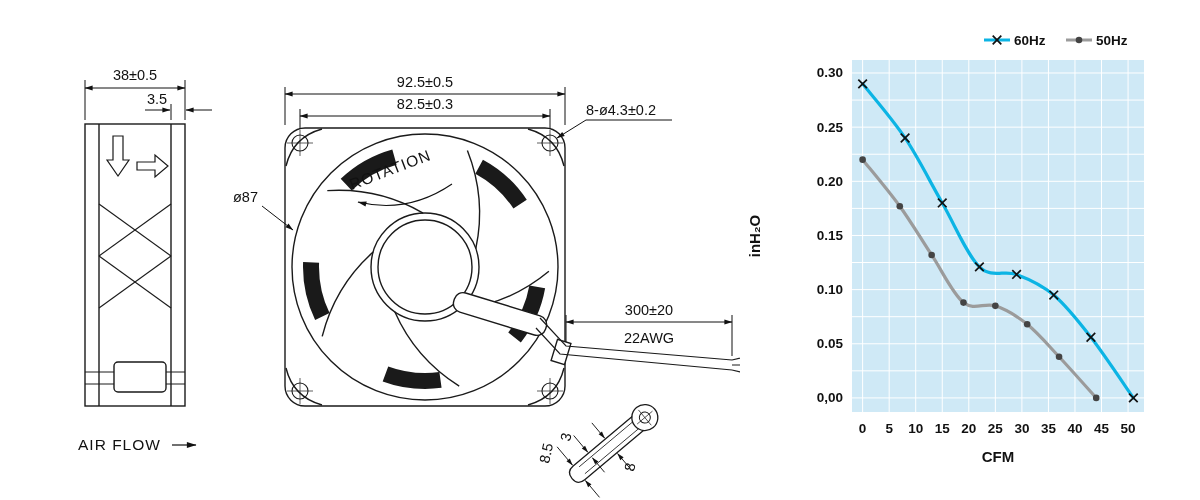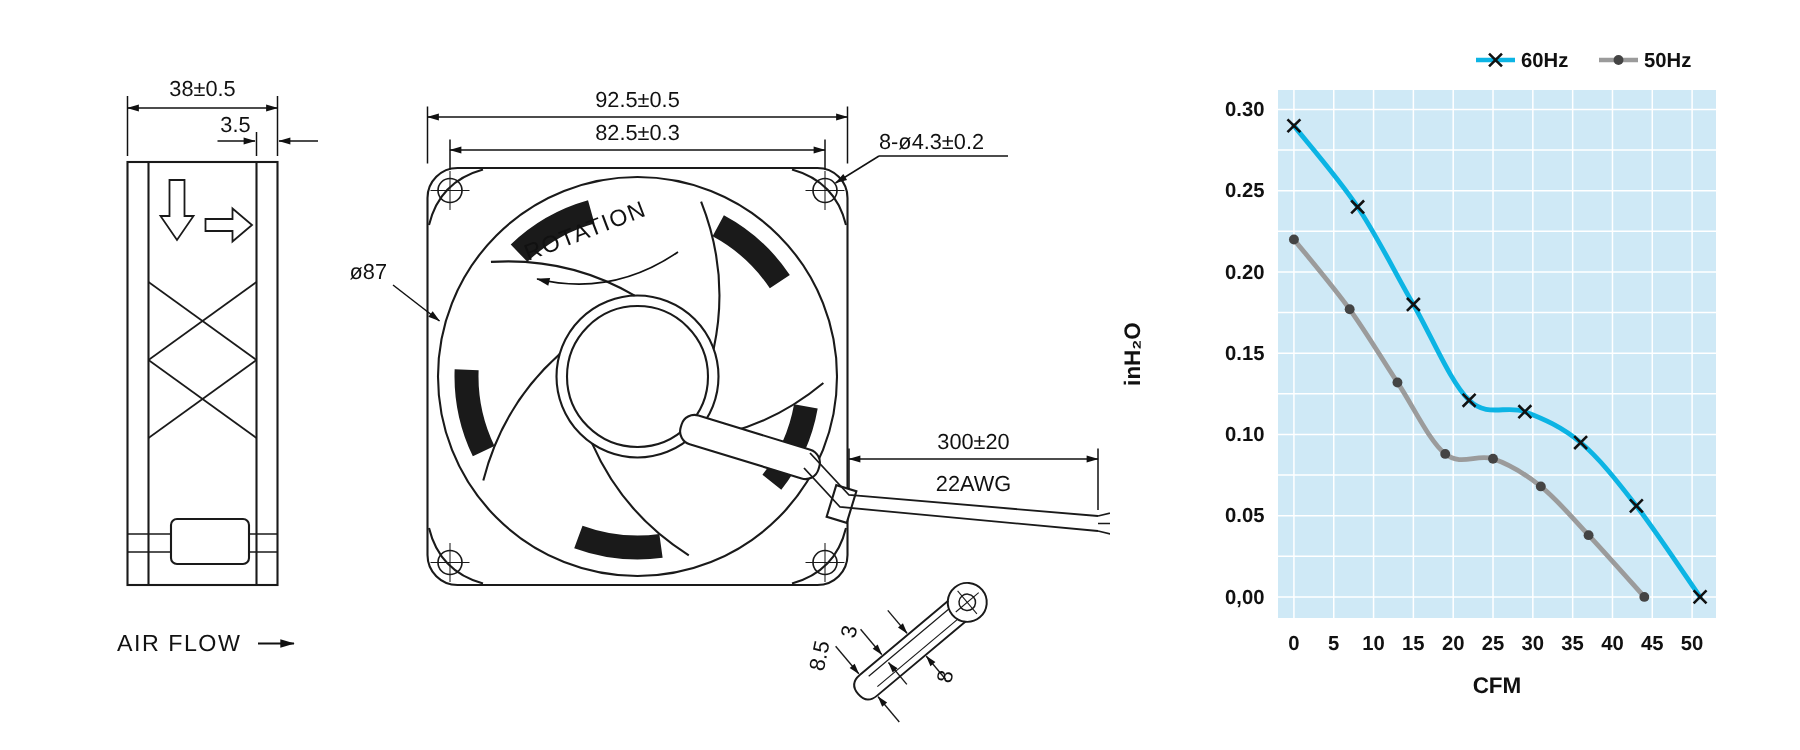--- a/index.html
+++ b/index.html
@@ -1,18 +1,18 @@
 <!DOCTYPE html>
 <html><head>
 <meta charset="utf-8">
 <style>
   html,body{margin:0;padding:0;background:#fff;}
   body{width:1200px;height:500px;overflow:hidden;font-family:"Liberation Sans",sans-serif;}
   #stage{position:relative;width:1200px;height:500px;background:#fff;}
-  #drawing{position:absolute;left:0;top:0;width:740px;height:436px;text-align:center;}
+  #drawing{position:absolute;left:0;top:16px;width:740px;height:436px;text-align:center;}
   #chart{position:absolute;left:740px;top:0;width:460px;height:500px;}
   svg text{stroke:none;}
   svg .dim{font-family:"Liberation Sans",sans-serif;font-size:14.5px;fill:#111;}
   svg .big{font-family:"Liberation Sans",sans-serif;font-size:15.5px;fill:#111;letter-spacing:1px;}
 </style>
 </head>
 <body>
 
 <div id="stage">
 

